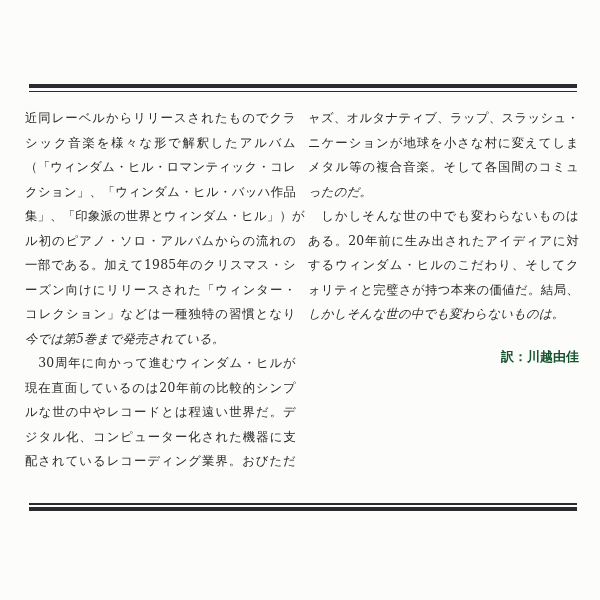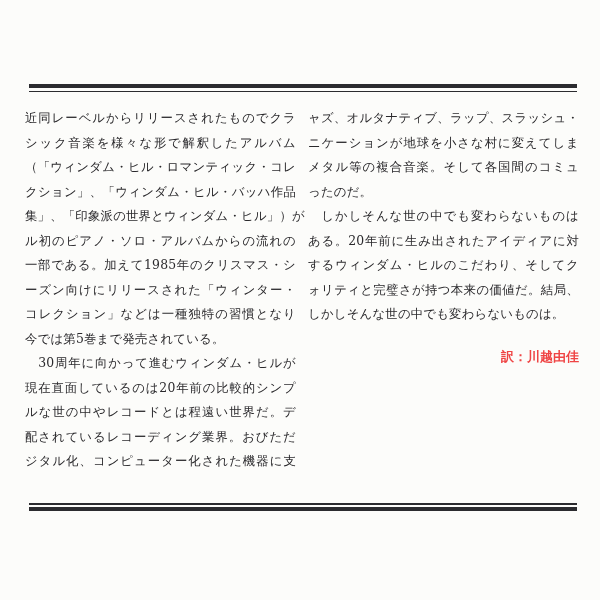--- a/index.html
+++ b/index.html
@@ -54,30 +54,31 @@
     letter-spacing: 0.2px;
     white-space: nowrap;
     overflow: visible;
     text-align: justify;
     text-align-last: justify;
     -moz-text-align-last: justify;
   }
   .text-line.no-justify {
     text-align: left;
     text-align-last: left;
+    font-style: italic;
     -moz-text-align-last: left;
   }
   .credit-line {
     margin-top: 18px;
     height: 24px;
     line-height: 24px;
     font-size: 13px;
     font-weight: bold;
     text-align: right;
-    color: #ef4444;
+    color: #14532d;
   }
 </style>
 </head>
 <body>
 
 <div class="page">
 
   <div class="rule rule-top">
     <div class="bar-thick"></div>
     <div class="bar-gap"></div>
@@ -92,22 +93,22 @@
         <div class="text-line">クション」、「ウィンダム・ヒル・バッハ作品</div>
         <div class="text-line">集」、「印象派の世界とウィンダム・ヒル」）が</div>
         <div class="text-line">ル初のピアノ・ソロ・アルバムからの流れの</div>
         <div class="text-line">一部である。加えて1985年のクリスマス・シ</div>
         <div class="text-line">ーズン向けにリリースされた「ウィンター・</div>
         <div class="text-line">コレクション」などは一種独特の習慣となり</div>
         <div class="text-line no-justify">今では第5巻まで発売されている。</div>
         <div class="text-line">　30周年に向かって進むウィンダム・ヒルが</div>
         <div class="text-line">現在直面しているのは20年前の比較的シンプ</div>
         <div class="text-line">ルな世の中やレコードとは程遠い世界だ。デ</div>
+        <div class="text-line">ジタル化、コンピューター化された機器に支</div>
         <div class="text-line">配されているレコーディング業界。おびただ</div>
-        <div class="text-line">ジタル化、コンピューター化された機器に支</div>
       </div>
     <div class="column">
       <div>
           <div class="text-line">ャズ、オルタナティブ、ラップ、スラッシュ・</div>
           <div class="text-line">ニケーションが地球を小さな村に変えてしま</div>
           <div class="text-line">メタル等の複合音楽。そして各国間のコミュ</div>
           <div class="text-line no-justify">ったのだ。</div>
           <div class="text-line">　しかしそんな世の中でも変わらないものは</div>
           <div class="text-line">ある。20年前に生み出されたアイディアに対</div>
           <div class="text-line">するウィンダム・ヒルのこだわり、そしてク</div>

